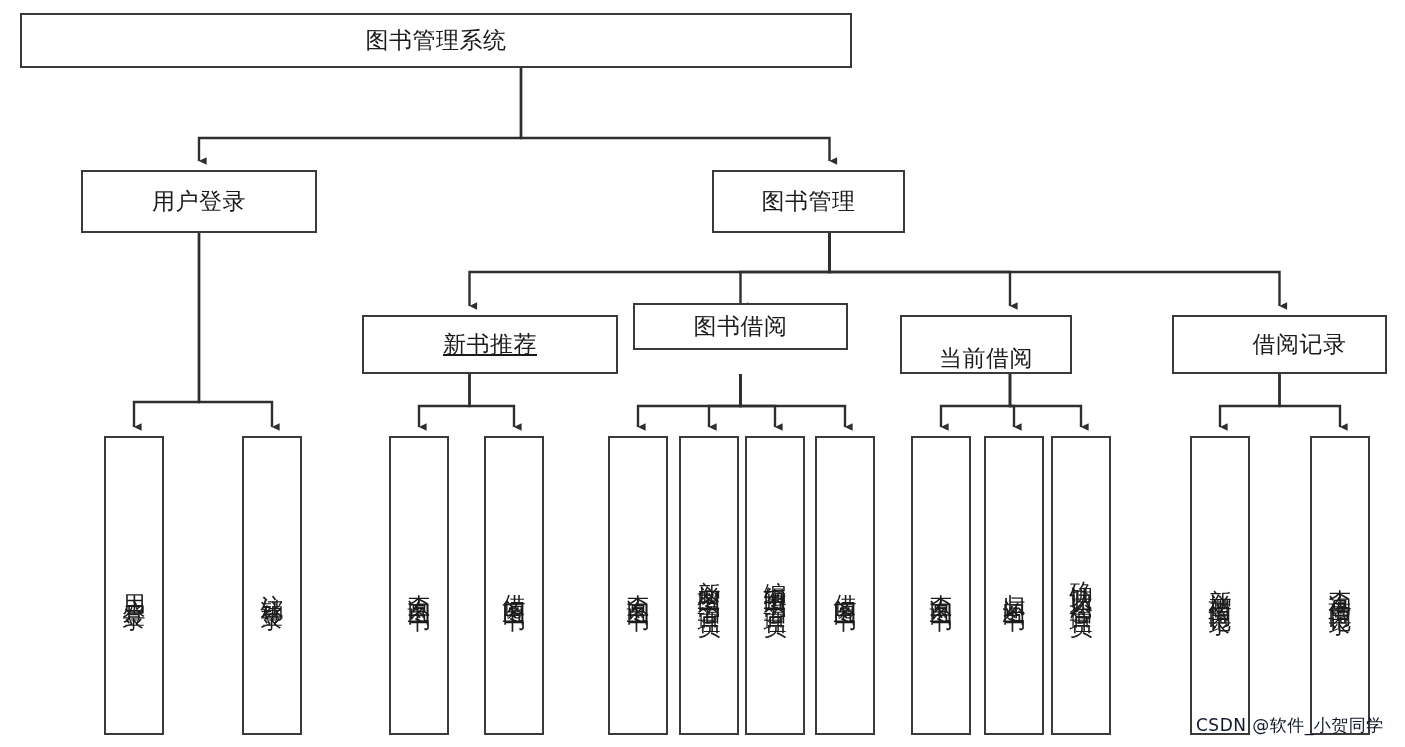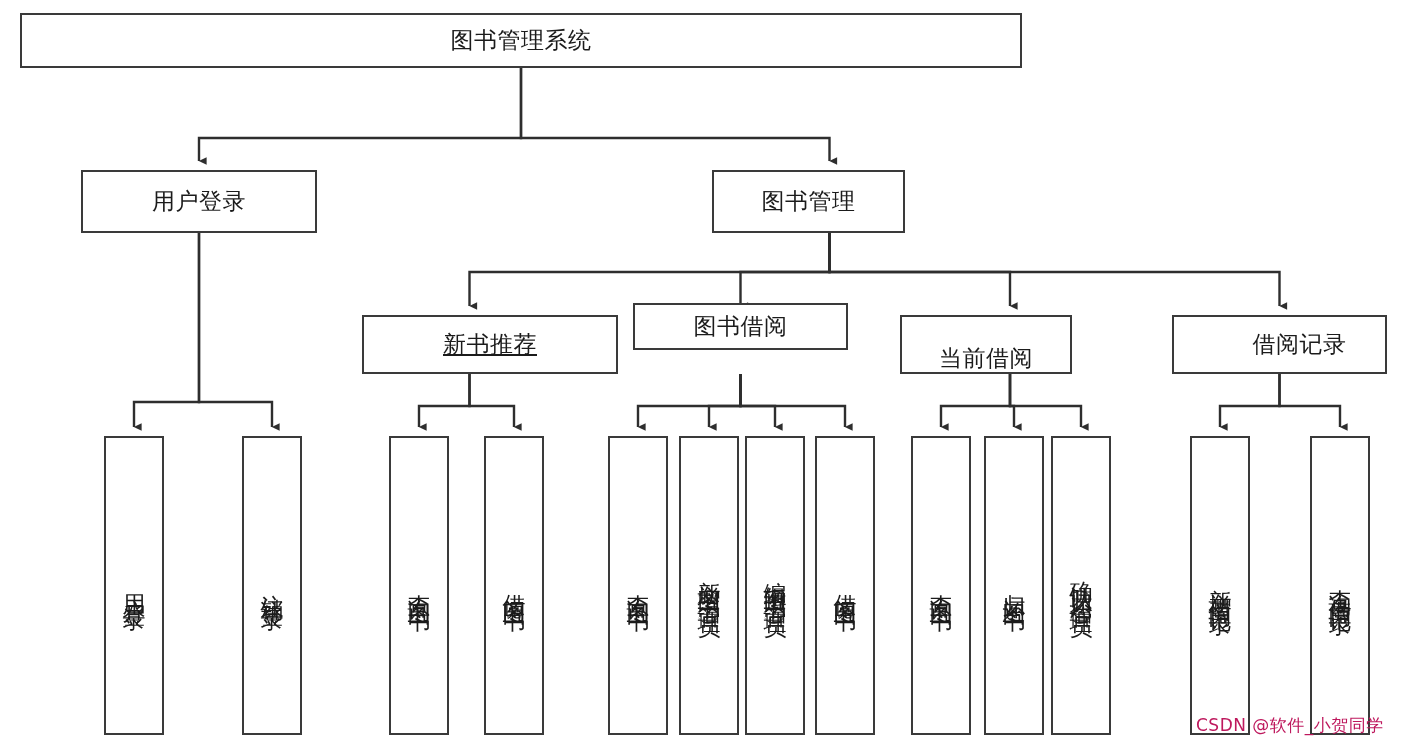--- a/index.html
+++ b/index.html
@@ -52,21 +52,21 @@
     writing-mode: vertical-rl;
     text-orientation: upright;
     font-size: 23px;
     letter-spacing: 5px;
     line-height: 1.0;
     white-space: pre;
   }
   .watermark {
     position: absolute;
     font-size: 17px;
-    color: #be185d;
+    color: #0f172a;
     letter-spacing: 0.5px;
     white-space: nowrap;
     pointer-events: none;
   }
 </style>
 </head>
 <body>
 
 <div id="canvas">
   <svg id="edges" viewBox="0 0 1405 747" xmlns="http://www.w3.org/2000/svg">
@@ -92,21 +92,21 @@
         <path d="M 740.5 374 L 740.5 406 L 845 406 L 845 427" fill="none" stroke="#2e2e2e" stroke-width="2.4" stroke-linejoin="miter" marker-end="url(#arrowhead)"></path>
         <path d="M 1010 374 L 1010 406 L 941 406 L 941 427" fill="none" stroke="#2e2e2e" stroke-width="2.4" stroke-linejoin="miter" marker-end="url(#arrowhead)"></path>
         <path d="M 1010 374 L 1010 406 L 1014 406 L 1014 427" fill="none" stroke="#2e2e2e" stroke-width="2.4" stroke-linejoin="miter" marker-end="url(#arrowhead)"></path>
         <path d="M 1010 374 L 1010 406 L 1081 406 L 1081 427" fill="none" stroke="#2e2e2e" stroke-width="2.4" stroke-linejoin="miter" marker-end="url(#arrowhead)"></path>
         <path d="M 1279.5 374 L 1279.5 406 L 1220 406 L 1220 427" fill="none" stroke="#2e2e2e" stroke-width="2.4" stroke-linejoin="miter" marker-end="url(#arrowhead)"></path>
         <path d="M 1279.5 374 L 1279.5 406 L 1340 406 L 1340 427" fill="none" stroke="#2e2e2e" stroke-width="2.4" stroke-linejoin="miter" marker-end="url(#arrowhead)"></path>
       </g>
   </svg>
 
   <div id="nodes">
-      <div class="node horizontal" style="left: 20px; top: 13px; width: 1002px; height: 55px;">
+      <div class="node horizontal" style="left: 20px; top: 13px; width: 832px; height: 55px;">
         <span class="node-label">图书管理系统</span>
       </div>
       <div class="node horizontal" style="left: 81px; top: 170px; width: 236px; height: 63px;">
         <span class="node-label">用户登录</span>
       </div>
       <div class="node horizontal" style="left: 712px; top: 170px; width: 193px; height: 63px;">
         <span class="node-label">图书管理</span>
       </div>
       <div class="node horizontal" style="left: 362px; top: 315px; width: 256px; height: 59px; text-decoration: underline;">
         <span class="node-label">新书推荐</span>

